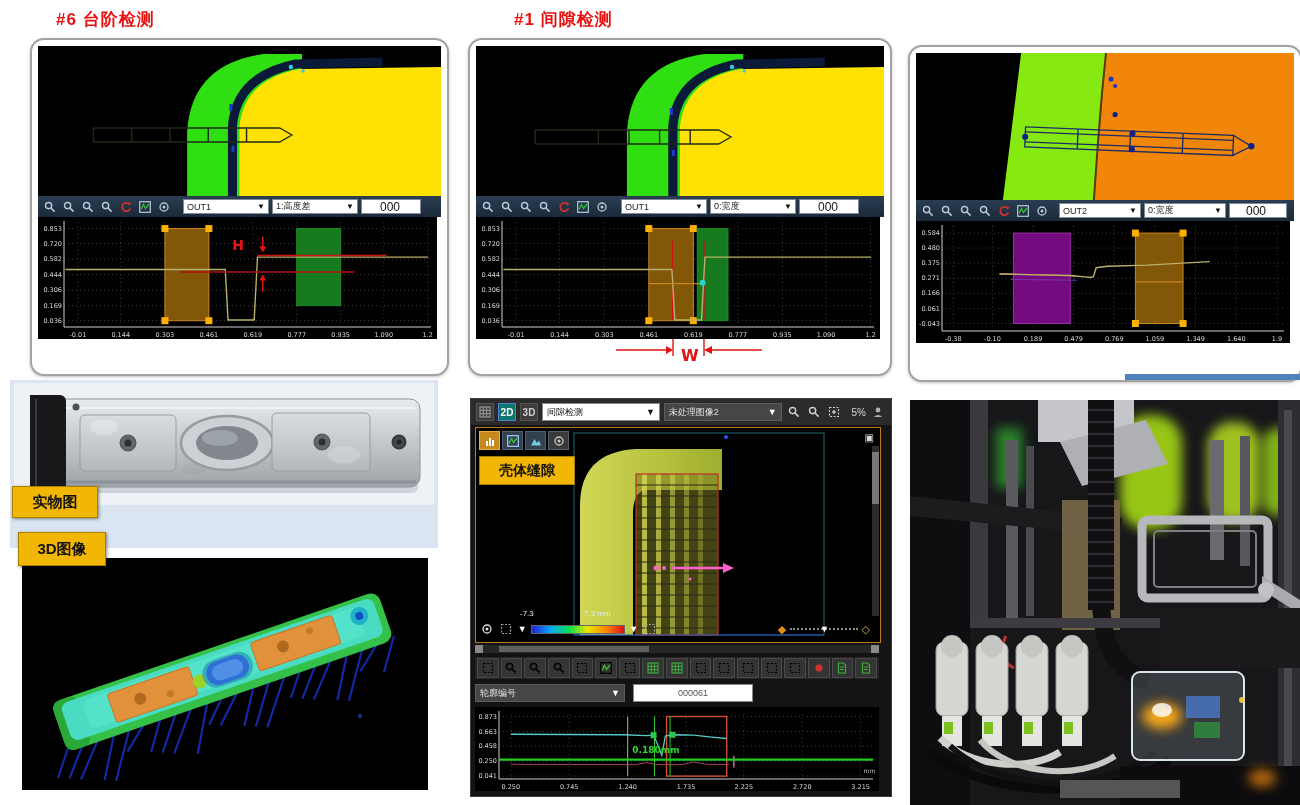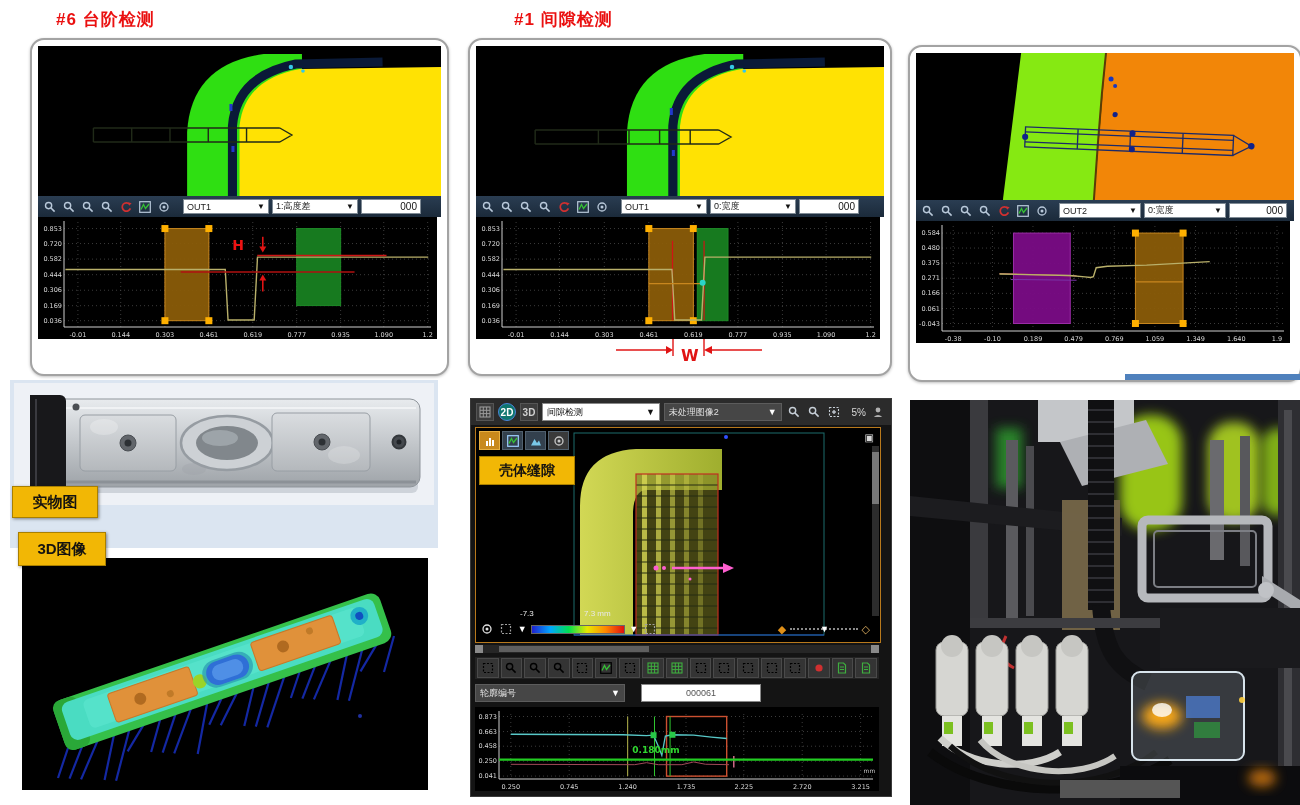--- a/index.html
+++ b/index.html
@@ -6,49 +6,49 @@
   .stage{position:relative;width:1300px;height:805px;background:#fff;overflow:hidden;}
   .ptitle{position:absolute;color:#ea1010;font-weight:bold;font-size:17px;letter-spacing:1px;white-space:nowrap;}
   .card{position:absolute;background:#fff;border:2px solid #a3a3a3;border-radius:14px;box-shadow:0 1px 3px rgba(0,0,0,.25);}
   .scan{position:absolute;left:6px;top:6px;right:6px;background:#000;overflow:hidden;}
   .scan svg{display:block;width:100%;height:100%;}
   .ptoolbar{position:absolute;left:6px;right:6px;height:21px;background:linear-gradient(#2a3d52,#1b2a3a);display:flex;align-items:center;gap:3px;padding:0 4px;box-sizing:border-box;}
   .tbtn{display:inline-flex;align-items:center;justify-content:center;width:16px;height:16px;cursor:pointer;}
   .tbtn svg{width:12px;height:12px;}
   .pdrop{height:15px;background:#fff;border:1px solid #7f8a94;display:flex;align-items:center;justify-content:space-between;font-size:9px;color:#222;padding:0 3px;box-sizing:border-box;cursor:pointer;}
   .pdrop .caret{font-size:8px;color:#111;}
-  .pvalue{height:15px;background:#fff;border:1px solid #7f8a94;font-size:10px;color:#111;display:flex;align-items:center;justify-content:flex-end;padding:0 3px;box-sizing:border-box;}
+  .pvalue{height:15px;background:#fff;border:1px solid #7f8a94;font-size:12px;color:#111;display:flex;align-items:center;justify-content:flex-end;padding:0 20px;box-sizing:border-box;}
   .chart{position:absolute;background:#000;display:block;}
   svg text{font-family:"DejaVu Sans",sans-serif;}
   .ylabel{position:absolute;background:#f2b705;border:1px solid #a97f00;color:#151310;font-weight:bold;font-size:15px;display:flex;align-items:center;justify-content:center;box-shadow:1px 1px 3px rgba(0,0,0,.45);}
   .photo-panel{position:absolute;background:#dbe5f1;}
   .threed-panel{position:absolute;background:#000;}
   .insp{position:absolute;background:#141414;border:1px solid #3a3a3a;}
   .insp-topbar{position:absolute;left:0;top:0;right:0;height:26px;background:#2b2b2b;display:flex;align-items:center;gap:4px;padding:0 5px;box-sizing:border-box;}
   .ibtn{display:inline-flex;align-items:center;justify-content:center;height:18px;min-width:18px;background:#3d3d3d;border:1px solid #555;color:#cfcfcf;font-size:10px;font-weight:bold;cursor:pointer;box-sizing:border-box;}
-  .ibtn.active{background:#0f766e;border-color:#4a84d8;color:#fff;border-radius:9px;}
+  .ibtn.active{background:#0f766e;border-color:#4a84d8;color:#fff;}
   .iselect{height:18px;display:flex;align-items:center;justify-content:space-between;font-size:9px;padding:0 4px;box-sizing:border-box;cursor:pointer;}
   .iselect.light{background:#fff;color:#111;border:1px solid #888;}
   .iselect.dark{background:#464646;color:#e0e0e0;border:1px solid #5c5c5c;}
   .viewport{position:absolute;background:#000;border:1px solid #b8791c;}
   .viewport svg.scene{position:absolute;left:0;top:0;width:100%;height:100%;}
   .mini-icons{position:absolute;left:3px;top:3px;display:flex;gap:2px;}
   .mbtn{width:19px;height:17px;background:#33404d;border:1px solid #50606e;display:flex;align-items:center;justify-content:center;cursor:pointer;}
   .mbtn.hl{background:#c8891c;border-color:#e8b040;}
   .mbtn svg{width:12px;height:12px;}
   .scalebar{position:absolute;left:3px;bottom:3px;right:10px;height:20px;display:flex;align-items:center;gap:4px;}
   .rainbow{width:96px;height:7px;background:linear-gradient(90deg,#2020d0,#00a8ff,#00e050,#e8e800,#ff8800,#e01010);border:1px solid #666;}
   .scale-lbl{position:absolute;color:#e8e8e8;font-size:8px;}
   .hscroll{position:absolute;height:8px;background:#262626;}
   .hscroll .handle{position:absolute;left:24px;width:150px;top:1px;height:6px;background:#5f5f5f;}
   .hscroll .endbox{position:absolute;top:0;width:8px;height:8px;background:#8a8a8a;}
   .toolbar2{position:absolute;display:flex;gap:2px;align-items:center;background:#232323;padding:1px 2px;box-sizing:border-box;}
   .t2btn{width:20px;height:18px;background:#343434;border:1px solid #4a4a4a;display:flex;align-items:center;justify-content:center;cursor:pointer;}
   .t2btn svg{width:12px;height:12px;}
-  .ddrow{position:absolute;display:flex;gap:16px;align-items:center;}
+  .ddrow{position:absolute;display:flex;gap:8px;align-items:center;}
   .machine-panel{position:absolute;background:#17171a;}
   .deco-bar{position:absolute;background:#4f81bd;}
   .vscroll{position:absolute;right:1px;top:18px;width:7px;bottom:26px;background:#2c2c2c;}
   .vscroll .vh{position:absolute;top:6px;left:0;width:7px;height:52px;background:#787878;}
   .fs-icon{position:absolute;right:5px;top:4px;color:#d8d8d8;font-size:10px;letter-spacing:1px;}
 </style>
 </head>
 <body>
 
 <svg width="0" height="0" style="position:absolute">

